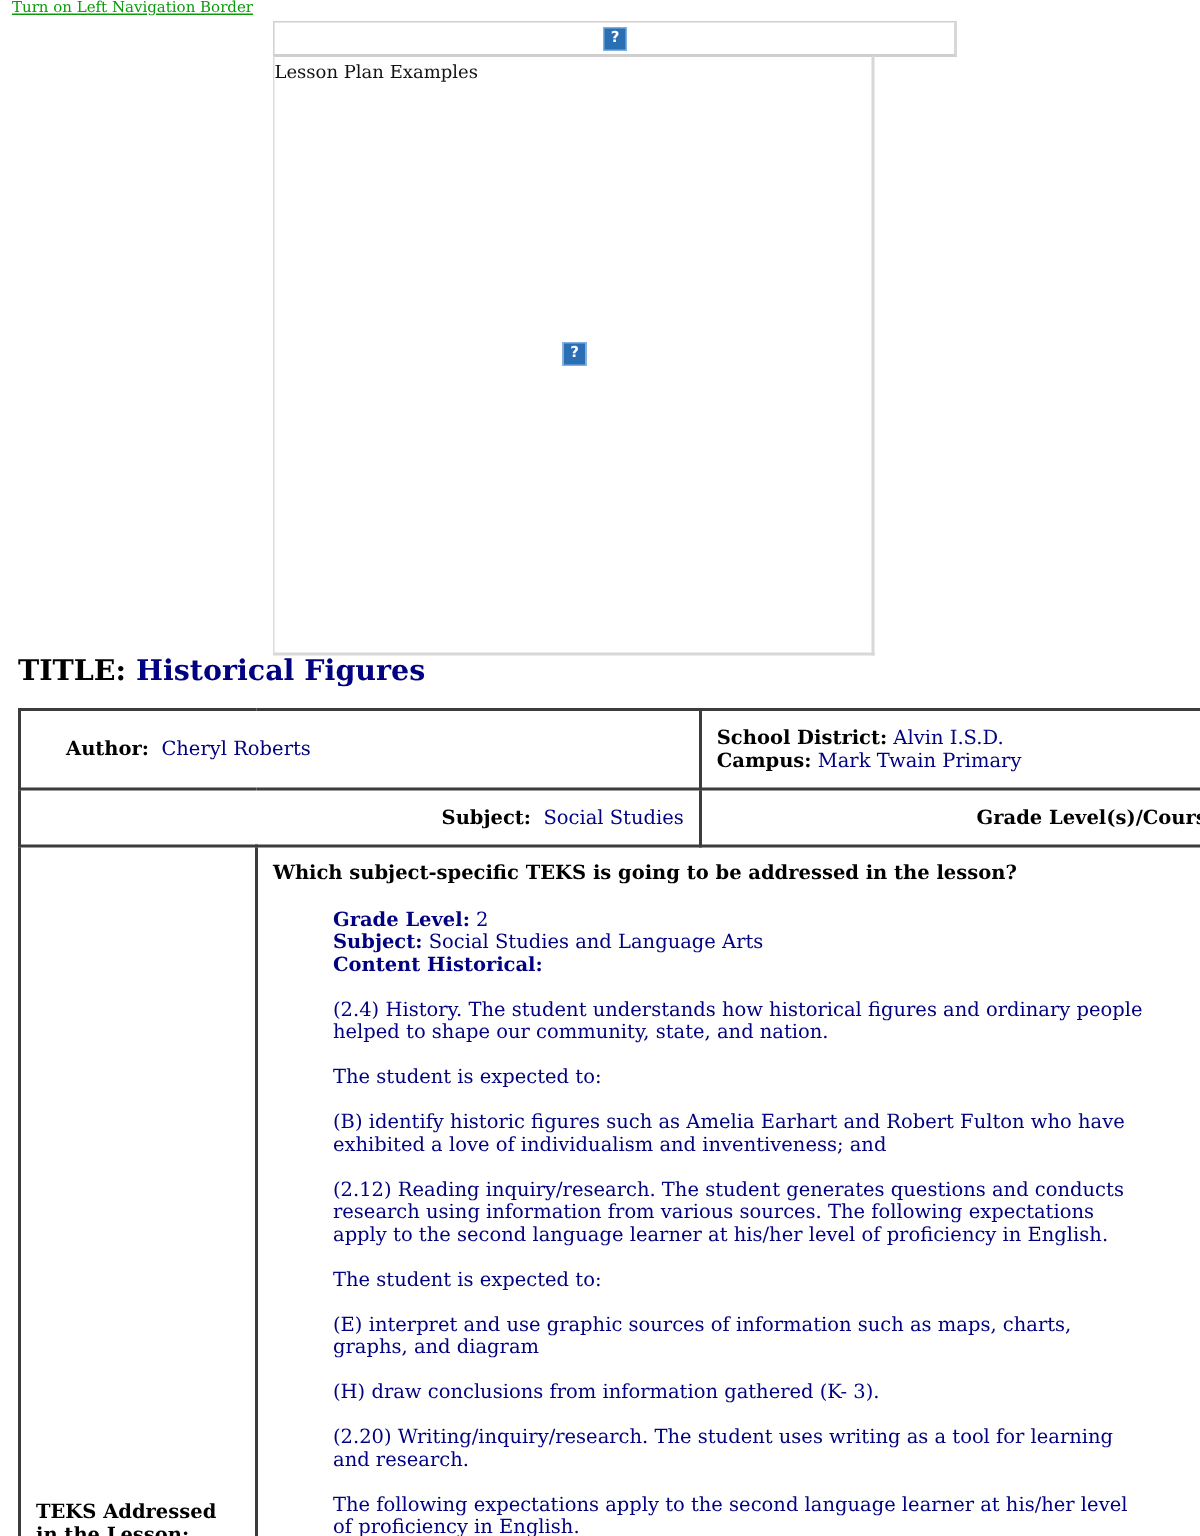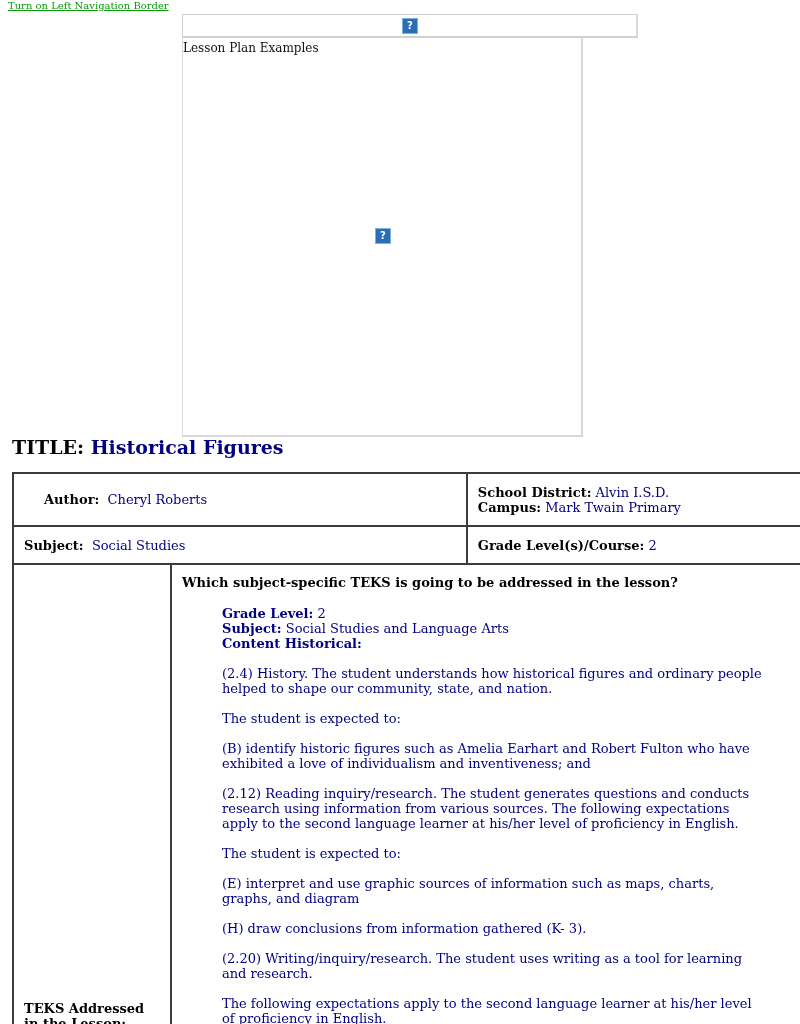--- a/index.html
+++ b/index.html
@@ -71,21 +71,21 @@
     }
     table.lesson td {
       border: 2px solid #3c3c3c;
       padding: 10px;
       vertical-align: middle;
     }
     .lbl { font-weight: bold; color: #000; }
     .val { color: #000080; }
 
     .row-author td { height: 31px; }
-    .row-subject td { height: 16px; }
+    .row-subject td { height: 16px; text-align: right; }
 
     td.teks-label {
       width: 136px;
       vertical-align: bottom !important;
       padding-bottom: 20px !important;
     }
     td.teks-content {
       vertical-align: top !important;
       padding-top: 10px !important;
     }

